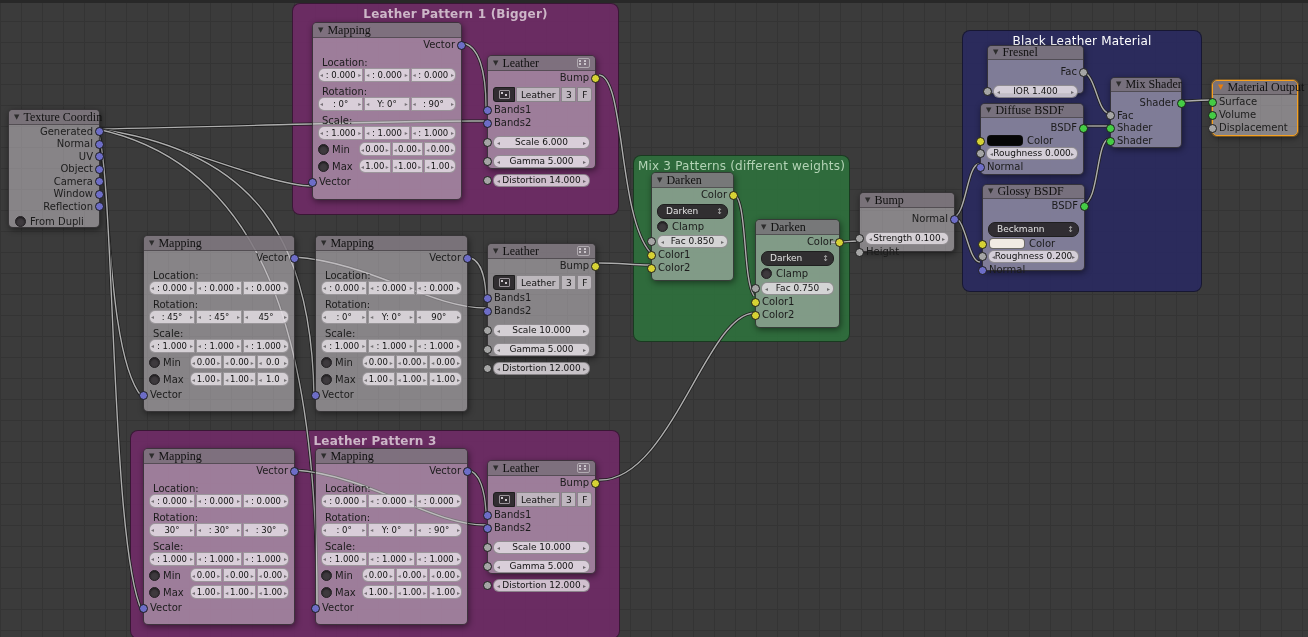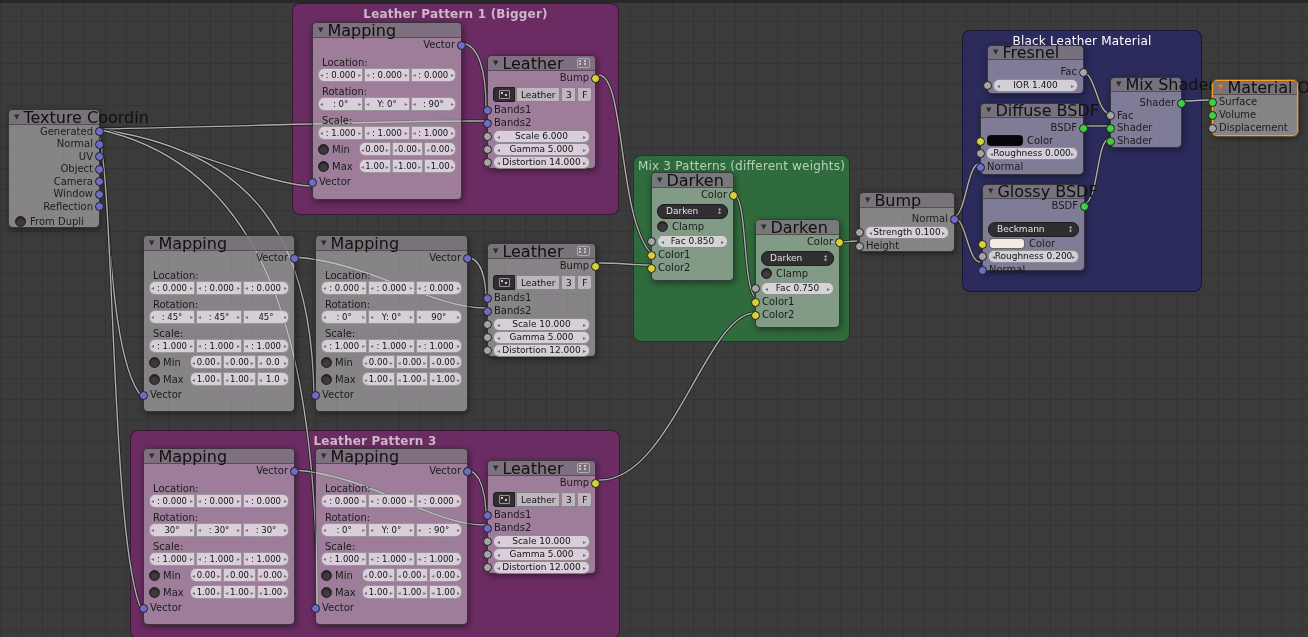--- a/index.html
+++ b/index.html
@@ -33,31 +33,31 @@
   
   .node{position:absolute;z-index:3;border-radius:5px;
     background:rgba(205,199,205,.52);
     border:1px solid rgba(22,20,22,.7);
     box-shadow:1px 2px 6px rgba(0,0,0,.45);}
   .node.selected{border:1.5px solid #f5a020;box-shadow:0 0 0 1px rgba(245,160,32,.35),1px 2px 6px rgba(0,0,0,.5);}
   .nhead{height:14px;background:rgba(116,108,116,.75);border-radius:4px 4px 0 0;
     display:flex;align-items:center;gap:4px;padding:0 5px;border-bottom:1px solid rgba(25,25,25,.4);}
   .nhead .tri{font-size:7px;color:#2d2d2d;line-height:1;}
   .nhead .tri.orange{color:#e87d0d;}
-  .ntitle{font-size:16px;color:#101010;white-space:nowrap;}
+  .ntitle{font-size:12px;color:#101010;white-space:nowrap;font-family:Liberation Serif, serif;}
   .hgrp{margin-left:auto;width:11px;height:8px;border:1px solid #b9b3b9;border-radius:2px;position:relative;opacity:.85;}
   .hgrp::before{content:"";position:absolute;left:1px;top:1px;width:2px;height:2px;background:#d8d2d8;
     box-shadow:5px 0 #d8d2d8,5px 3px #d8d2d8,0 3px #d8d2d8;}
 
   .row{position:relative;height:13px;display:flex;align-items:center;padding:0 6px;gap:4px;}
   .row.r{justify-content:flex-end;}
   .row.lbl{height:12px;padding-left:9px;margin-top:5px;}
   .row.fr{height:13px;padding:0 5px;text-align:right;}
   .row.mm{height:14px;margin-top:3px;padding:0 5px;gap:3px;}
-  .row.srow{height:12px;margin-top:1px;padding:0 5px;}
+  .row.srow{height:12px;margin-top:7px;padding:0 5px;}
   .row.ddrow{height:14px;margin-top:3px;padding:0 5px;}
   .row.nrow{height:15px;margin-top:3px;padding:0 5px;gap:1px;}
   .olbl{white-space:nowrap;}
 
   .socket{position:absolute;width:7px;height:7px;border-radius:50%;border:1px solid #1c1c1c;top:50%;margin-top:-4px;z-index:4;}
   .socket.in{left:-5px;}
   .socket.out{right:-5px;}
   .s-vec{background:#6d6dc7;}
   .s-col{background:#d6d234;}
   .s-shd{background:#45cc45;}

